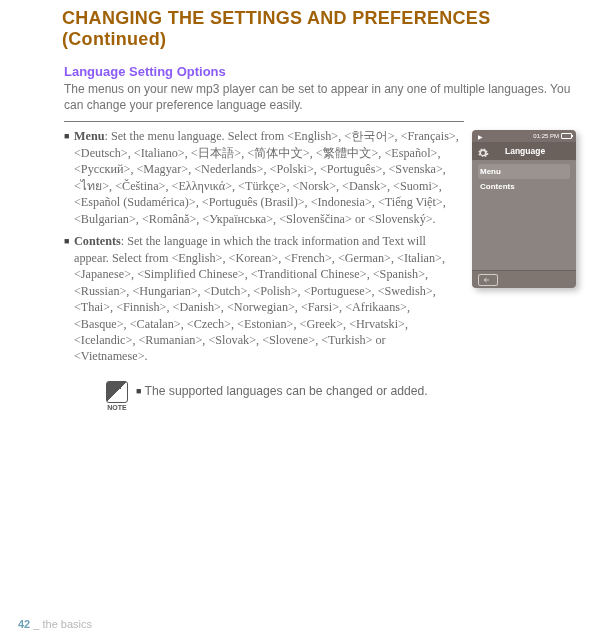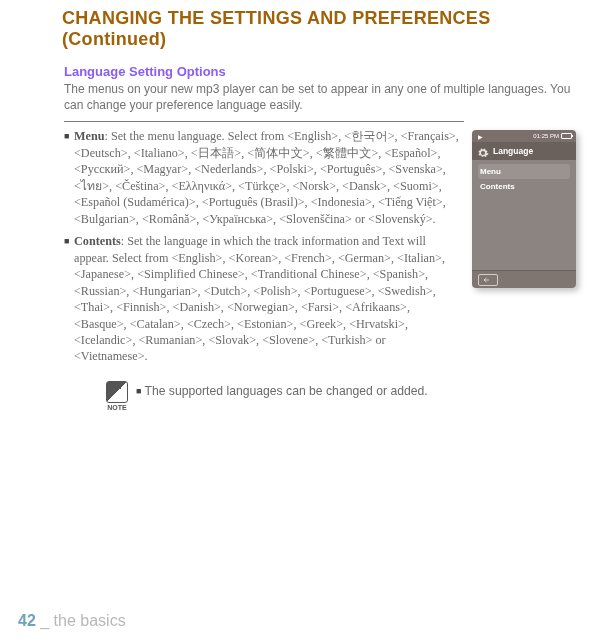--- a/index.html
+++ b/index.html
@@ -95,21 +95,21 @@
       color: #6b6b6b;
       padding-top: 3px;
     }
     .note-bullet {
       font-size: 9px; color: #444; margin-right: 3px; vertical-align: 1px;
     }
     .footer {
       position: absolute;
       bottom: 10px;
       left: 18px;
-      font-size: 16px;
+      font-size: 11px;
       color: #b8b8b8;
     }
     .footer .num { color: #6fa3b8; font-weight: bold; }
     
     .device {
       width: 104px;
       margin-left: 10px;
       margin-top: 2px;
       border-radius: 4px;
       background: #fff;
@@ -130,21 +130,21 @@
       width: 11px; height: 6px; border: 1px solid #fff; border-radius: 1px; position: relative;
     }
     .dev-batt::after { content:""; position:absolute; right:-2px; top:1px; width:1px; height:2px; background:#fff; }
     .dev-play { color:#fff; font-size:6px; margin-right:auto; margin-left:2px;}
     .dev-header {
       background: #6b615c;
       height: 18px;
       display: flex;
       align-items: center;
       padding: 0 5px;
-      gap: 4px;
+      gap: 16px;
     }
     .dev-hicon {
       width: 12px; height: 12px; position: relative;
     }
     .dev-hicon svg { width: 12px; height: 12px; }
     .dev-htitle { color: #fff; font-size: 8.5px; font-weight: bold; }
     .dev-body {
       background: #8c8480;
       height: 110px;
       padding: 4px 6px;

